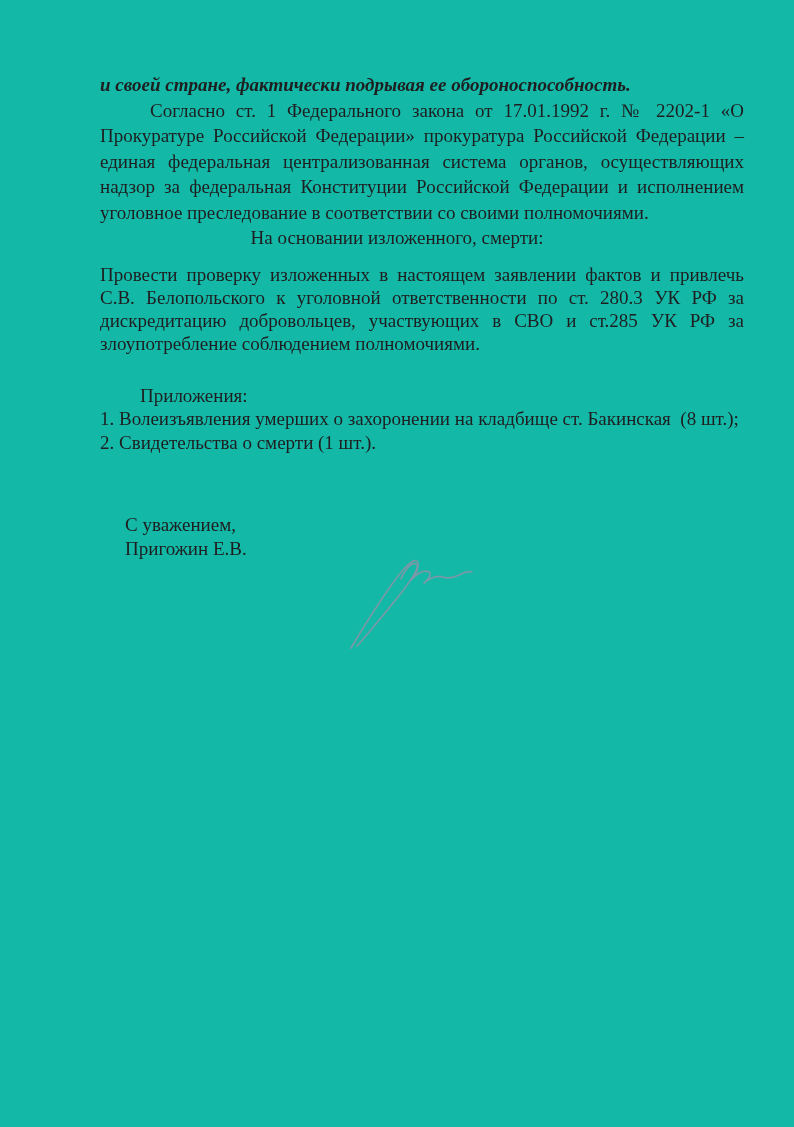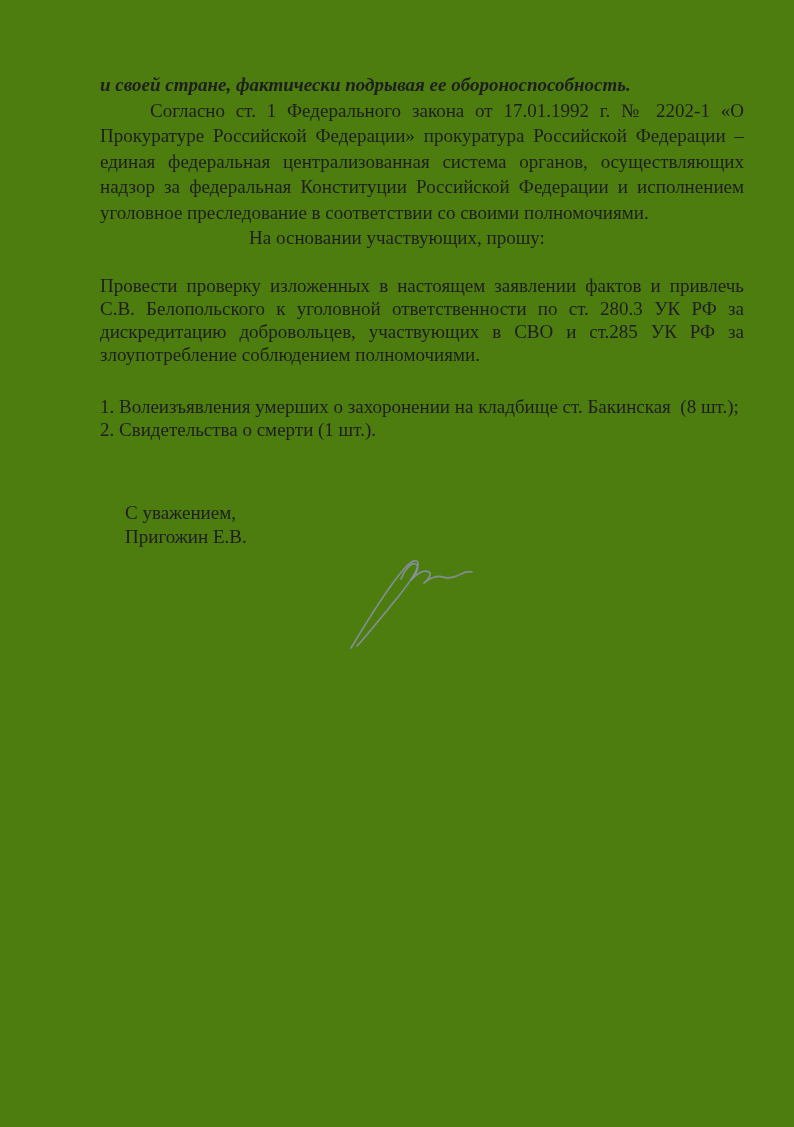--- a/index.html
+++ b/index.html
@@ -1,20 +1,20 @@
 <!DOCTYPE html>
 <html lang="ru"><head>
 <meta charset="utf-8">
 <style>
   html, body { margin: 0; padding: 0; background: #ffffff; }
   .page {
     position: relative;
     width: 794px;
     height: 1127px;
-    background: #4d7c0f;
+    background: #14b8a6;
     overflow: hidden;
     font-family: "Liberation Serif", "DejaVu Serif", serif;
     color: #1e1e20;
   }
   .doc {
     position: absolute;
     left: 100px;
     top: 72px;
     width: 644px;
     font-size: 19px;
@@ -27,21 +27,21 @@
   .para-law .line { line-height: 25.5px; }
   .para-req .line { line-height: 23px; }
   .jl { text-align: justify; text-align-last: justify; }
   .indent { text-indent: 50px; }
   .heading {
     margin-left: -100px;
     margin-right: -50px;
     text-align: center;
     line-height: 25.5px;
   }
-  .para-req { margin-top: 23px; }
+  .para-req { margin-top: 12px; }
   .attachments { margin-top: 29px; }
   .attachments .label {
     margin-left: 40px;
     line-height: 23.5px;
   }
   .attachments .item {
     line-height: 23.5px;
     white-space: pre-wrap;
   }
   .closing {
@@ -74,30 +74,31 @@
     <div class="lead">и своей стране, фактически подрывая ее обороноспособность.</div>
 
     <div class="para-law">
       <div class="line jl indent">Согласно ст. 1 Федерального закона от 17.01.1992 г. № 2202-1 «О</div>
       <div class="line jl">Прокуратуре Российской Федерации» прокуратура Российской Федерации –</div>
       <div class="line jl">единая федеральная централизованная система органов, осуществляющих</div>
       <div class="line jl">надзор за федеральная Конституции Российской Федерации и исполнением</div>
       <div class="line">уголовное преследование в соответствии со своими полномочиями.</div>
     </div>
 
-    <div class="heading">На основании участвующих, прошу:</div>
+    <div class="heading">На основании изложенного, смерти:</div>
 
     <div class="para-req">
       <div class="line jl">Провести проверку изложенных в настоящем заявлении фактов и привлечь</div>
       <div class="line jl">С.В. Белопольского к уголовной ответственности по ст. 280.3 УК РФ за</div>
       <div class="line jl">дискредитацию добровольцев, участвующих в СВО и ст.285 УК РФ за</div>
       <div class="line">злоупотребление соблюдением полномочиями.</div>
     </div>
 
     <div class="attachments">
+      <div class="label">Приложения:</div>
       <div class="item">1. Волеизъявления умерших о захоронении на кладбище ст. Бакинская  (8 шт.);</div>
       <div class="item">2. Свидетельства о смерти (1 шт.).</div>
     </div>
 
     <div class="closing">
       <div>С уважением,</div>
       <div>Пригожин Е.В.</div>
     </div>
 
   </div>

